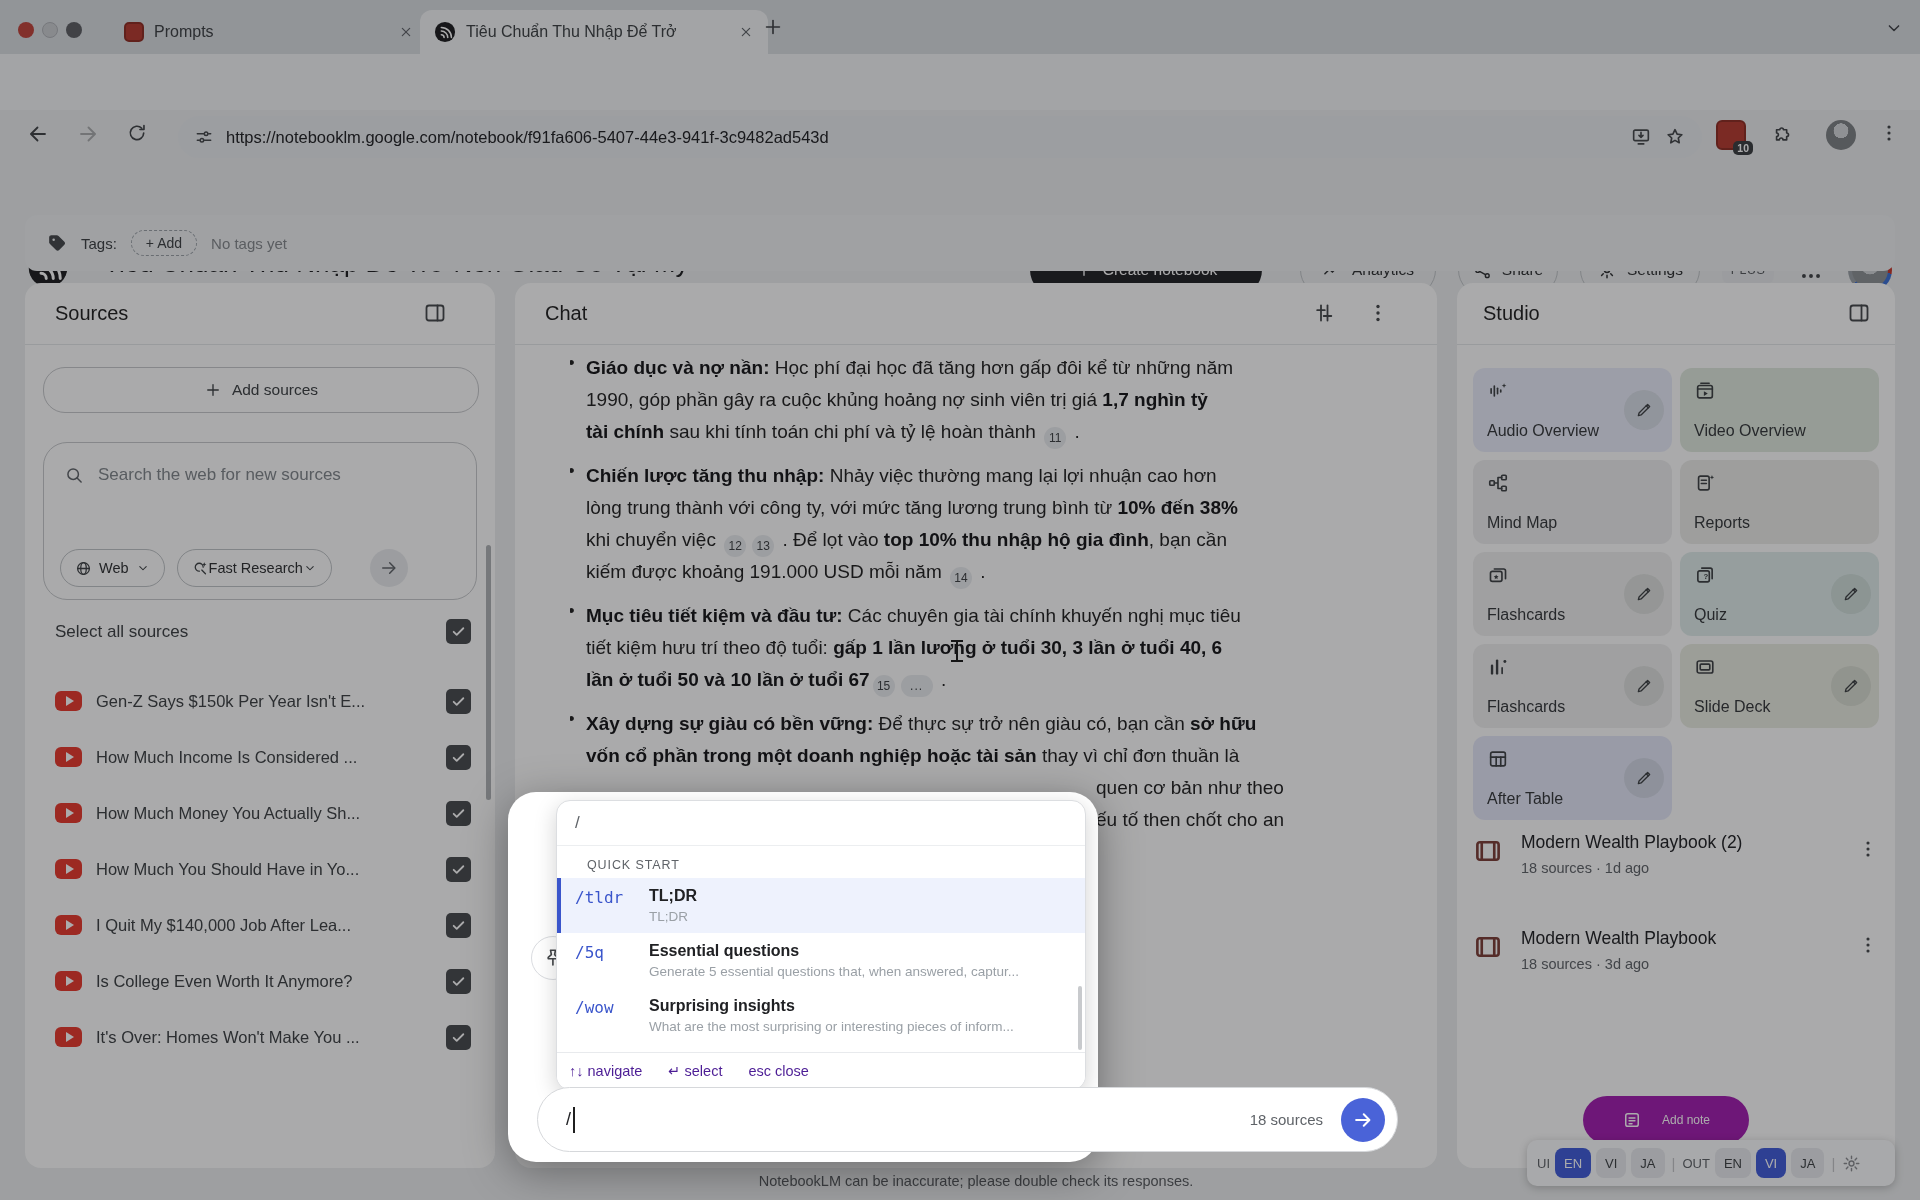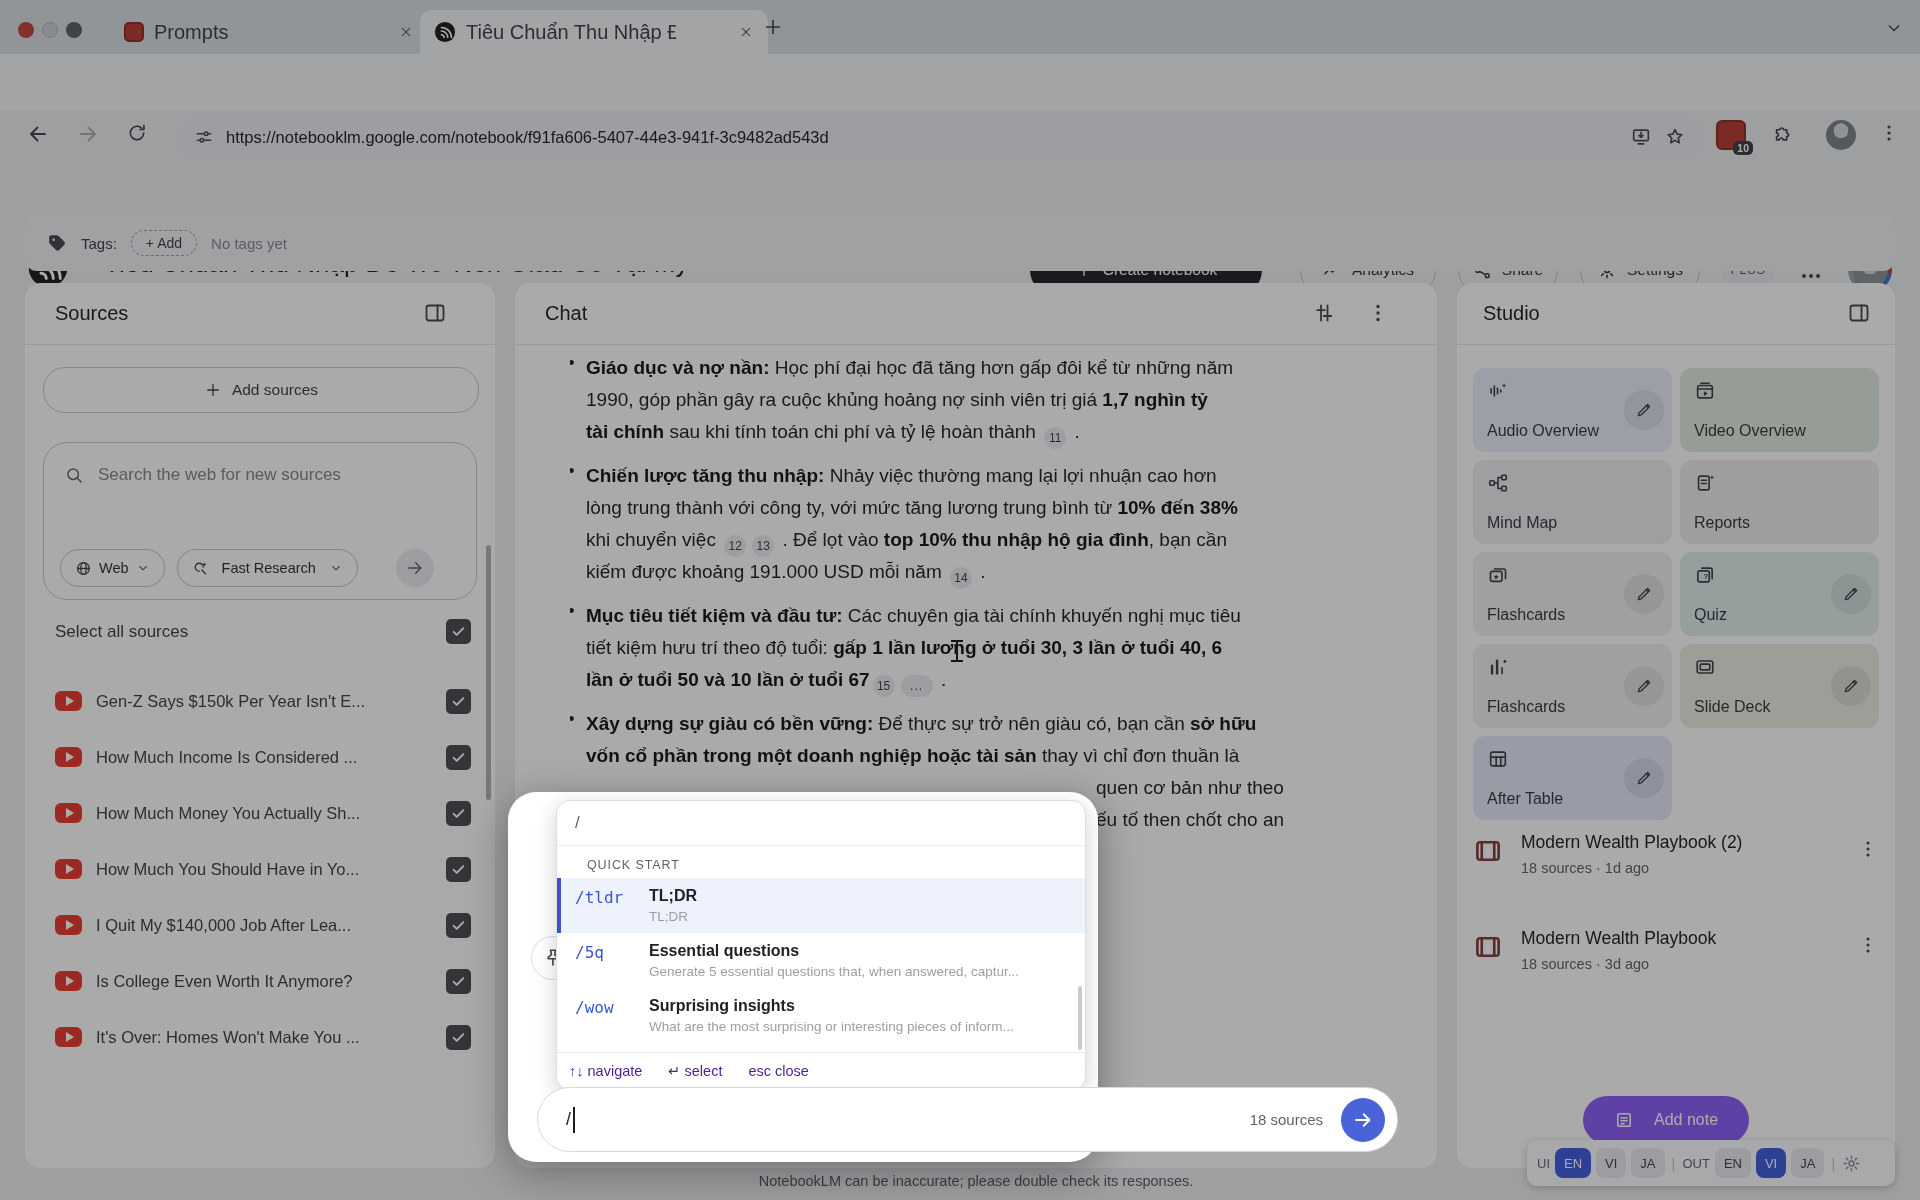--- a/index.html
+++ b/index.html
@@ -3,21 +3,21 @@
 <meta charset="utf-8">
 <style>
   html,body{margin:0;padding:0;background:#555;}
   #screen{position:relative;width:1920px;height:1200px;overflow:hidden;
     font-family:"Liberation Sans","DejaVu Sans",sans-serif;background:#ebedee;color:#1f1f1f;}
   .abs{position:absolute;}
   
   #tabstrip{left:0;top:0;width:1920px;height:54px;background:#d9dde1;}
   .tlight{top:22px;width:16px;height:16px;border-radius:50%;}
   .tab{top:10px;height:44px;border-radius:12px 12px 0 0;display:flex;align-items:center;gap:10px;padding:0 14px;}
-  .tab-title{font-size:20px;color:#3c4043;white-space:nowrap;overflow:hidden;}
+  .tab-title{font-size:16px;color:#3c4043;white-space:nowrap;overflow:hidden;}
   #toolbar{left:0;top:54px;width:1920px;height:56px;background:#f3f5f6;}
   .navic{top:68px;color:#3f4246;}
   #omnibox{left:178px;top:62px;width:1524px;height:42px;background:#e9ecef;border-radius:21px;display:flex;align-items:center;padding:0 16px;box-sizing:border-box;gap:12px;}
   #url{font-size:16.5px;color:#202124;white-space:nowrap;overflow:hidden;flex:1;}
   .extbadge{position:absolute;right:-7px;bottom:-5px;background:#3a3d40;color:#fff;font-size:10.5px;border-radius:5px;padding:1px 4px;font-weight:bold;}
   
   #nbheader{left:0;top:110px;width:1920px;height:95px;}
   #nbtitle{left:104px;top:138px;font-size:26px;color:#1c1d1f;}
   .pill{display:flex;align-items:center;justify-content:center;gap:10px;border-radius:26px;font-size:15.5px;color:#2d2f31;box-sizing:border-box;}
   .pill.ghost{border:1px solid #bfc3c6;background:transparent;}
@@ -53,21 +53,21 @@
   .chip{display:inline-flex;align-items:center;justify-content:center;width:22px;height:22px;border-radius:50%;background:#e9ebee;font-size:12px;color:#3c4043;margin:0 3px;vertical-align:-4px;}
   .chip.wide{width:32px;border-radius:11px;letter-spacing:1px;}
   
   .tile{border-radius:12px;box-sizing:border-box;position:relative;}
   .tile .tlabel{position:absolute;left:14px;bottom:12px;font-size:16px;color:#34373a;white-space:nowrap;}
   .tile .ticon{position:absolute;left:14px;top:12px;}
   .pencilbtn{position:absolute;right:8px;top:22px;width:40px;height:40px;border-radius:50%;background:rgba(70,90,70,.10);display:flex;align-items:center;justify-content:center;}
   .noterow{position:absolute;display:flex;align-items:flex-start;gap:18px;}
   .notetitle{font-size:17.5px;color:#202124;}
   .notemeta{font-size:14.5px;color:#5f6368;margin-top:7px;}
-  #addnote{left:1583px;top:1096px;width:166px;height:48px;background:#8b5cf6;border-radius:24px;display:flex;align-items:center;justify-content:center;gap:20px;color:#fff;font-size:16px;}
+  #addnote{left:1583px;top:1096px;width:166px;height:48px;background:#a21caf;border-radius:24px;display:flex;align-items:center;justify-content:center;gap:20px;color:#fff;font-size:12px;}
   
   #langbar{left:1527px;top:1140px;width:368px;height:46px;background:#fbfcfd;border-radius:10px;box-shadow:0 2px 8px rgba(0,0,0,.22);display:flex;align-items:center;gap:5px;padding:0 10px;box-sizing:border-box;z-index:30;}
   .langlabel{font-size:13px;color:#5f6368;}
   .langchip{height:30px;border-radius:8px;padding:0 9px;display:flex;align-items:center;font-size:13px;background:#e8eaee;color:#3c4043;}
   .langchip.on{color:#fff;}
   .langdiv{color:#c3c5c8;font-size:15px;margin:0 2px;}
   
   #disclaimer{left:516px;top:1173px;width:920px;text-align:center;font-size:14.5px;color:#55585c;}
   
   .sbthumb{background:#aeb1b4;border-radius:3px;}
@@ -384,21 +384,21 @@
             </span>
           <span>Web</span>
           <span id="ic-chev1" style="display:flex;">
               <svg width="14" height="14" viewBox="0 0 24 24" style="color:#3c4043;display:block;">
                 <g fill="none" stroke="currentColor" stroke-width="1.8" stroke-linecap="round" stroke-linejoin="round">
                   <path d="M6.5 9.5l5.5 5.5 5.5-5.5"></path>
                 </g>
               </svg>
             </span>
         </span>
-        <span class="pill ghost" style="height:38px;padding:0 14px;font-size:14.5px;gap:13px;justify-content:flex-end;">
+        <span class="pill ghost" style="height:38px;padding:0 14px;font-size:14.5px;gap:0;justify-content:flex-end;">
           <span id="ic-fast" style="display:flex;">
               <svg width="17" height="17" viewBox="0 0 24 24" style="color:#3c4043;display:block;">
                 <g fill="none" stroke="currentColor" stroke-width="1.8" stroke-linecap="round" stroke-linejoin="round">
                   <path d="M15.8 10.2a5.6 5.6 0 1 0-5.4 5.6"></path>
                   <line x1="13.8" y1="14.2" x2="19" y2="19.4"></line>
                   <path d="M17.3 3.2l.9 2.2 2.2.9-2.2.9-.9 2.2-.9-2.2-2.2-.9 2.2-.9z" fill="currentColor" stroke="none"></path>
                 </g>
               </svg>
             </span>
           <span>Fast Research</span>

